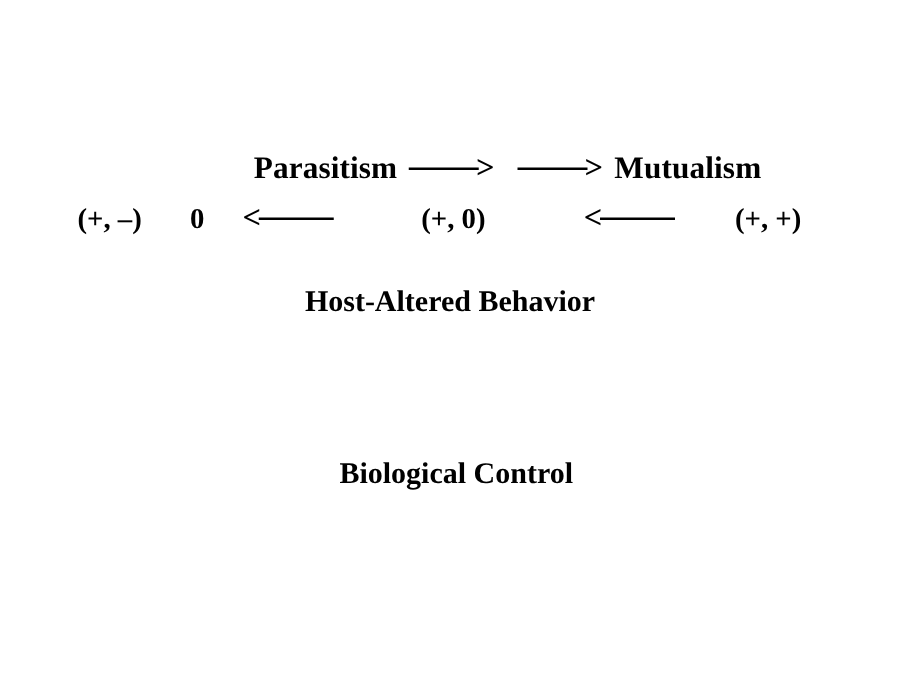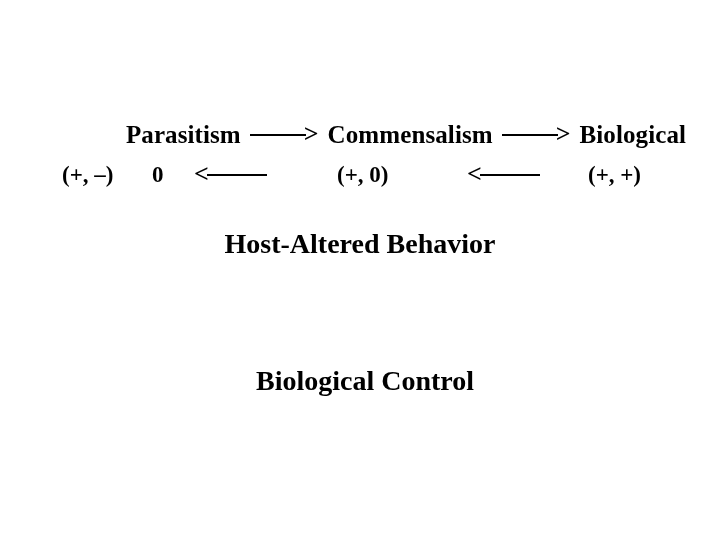--- a/index.html
+++ b/index.html
@@ -105,21 +105,21 @@
     align-items: center;
   }
   .arrow-back-1 { left: 194px; }
   .arrow-back-2 { left: 467px; }
 
   
   .caption {
     position: absolute;
     width: 720px;
     text-align: center;
-    font-size: 28px;
+    font-size: 24px;
     font-weight: bold;
     line-height: 1;
     white-space: nowrap;
   }
   .caption-1 { top: 230px; }
   .caption-2 { top: 298px; }
   .caption-3 { top: 367px; padding-left: 5px; }
 </style>
 </head>
 <body>
@@ -128,28 +128,27 @@
 
   <div class="continuum-row">
 
     <span class="term">Parasitism</span>
 
     <span class="arrow-fwd">
       <span class="arrow-shaft"></span>
       <span class="arrow-head">&gt;</span>
     </span>
 
-    <span class="term">Commensalism</span>
 
     <span class="arrow-fwd">
       <span class="arrow-shaft"></span>
       <span class="arrow-head">&gt;</span>
     </span>
 
-    <span class="term">Biological</span>
+    <span class="term">Mutualism</span>
   </div>
 
   <div class="notation-row">
 
     <span class="notation notation-parasitism">(+, –)</span>
 
     <span class="notation notation-zero">0</span>
 
     <span class="arrow-back-wrap arrow-back-1">
       <span class="arrow-back">

